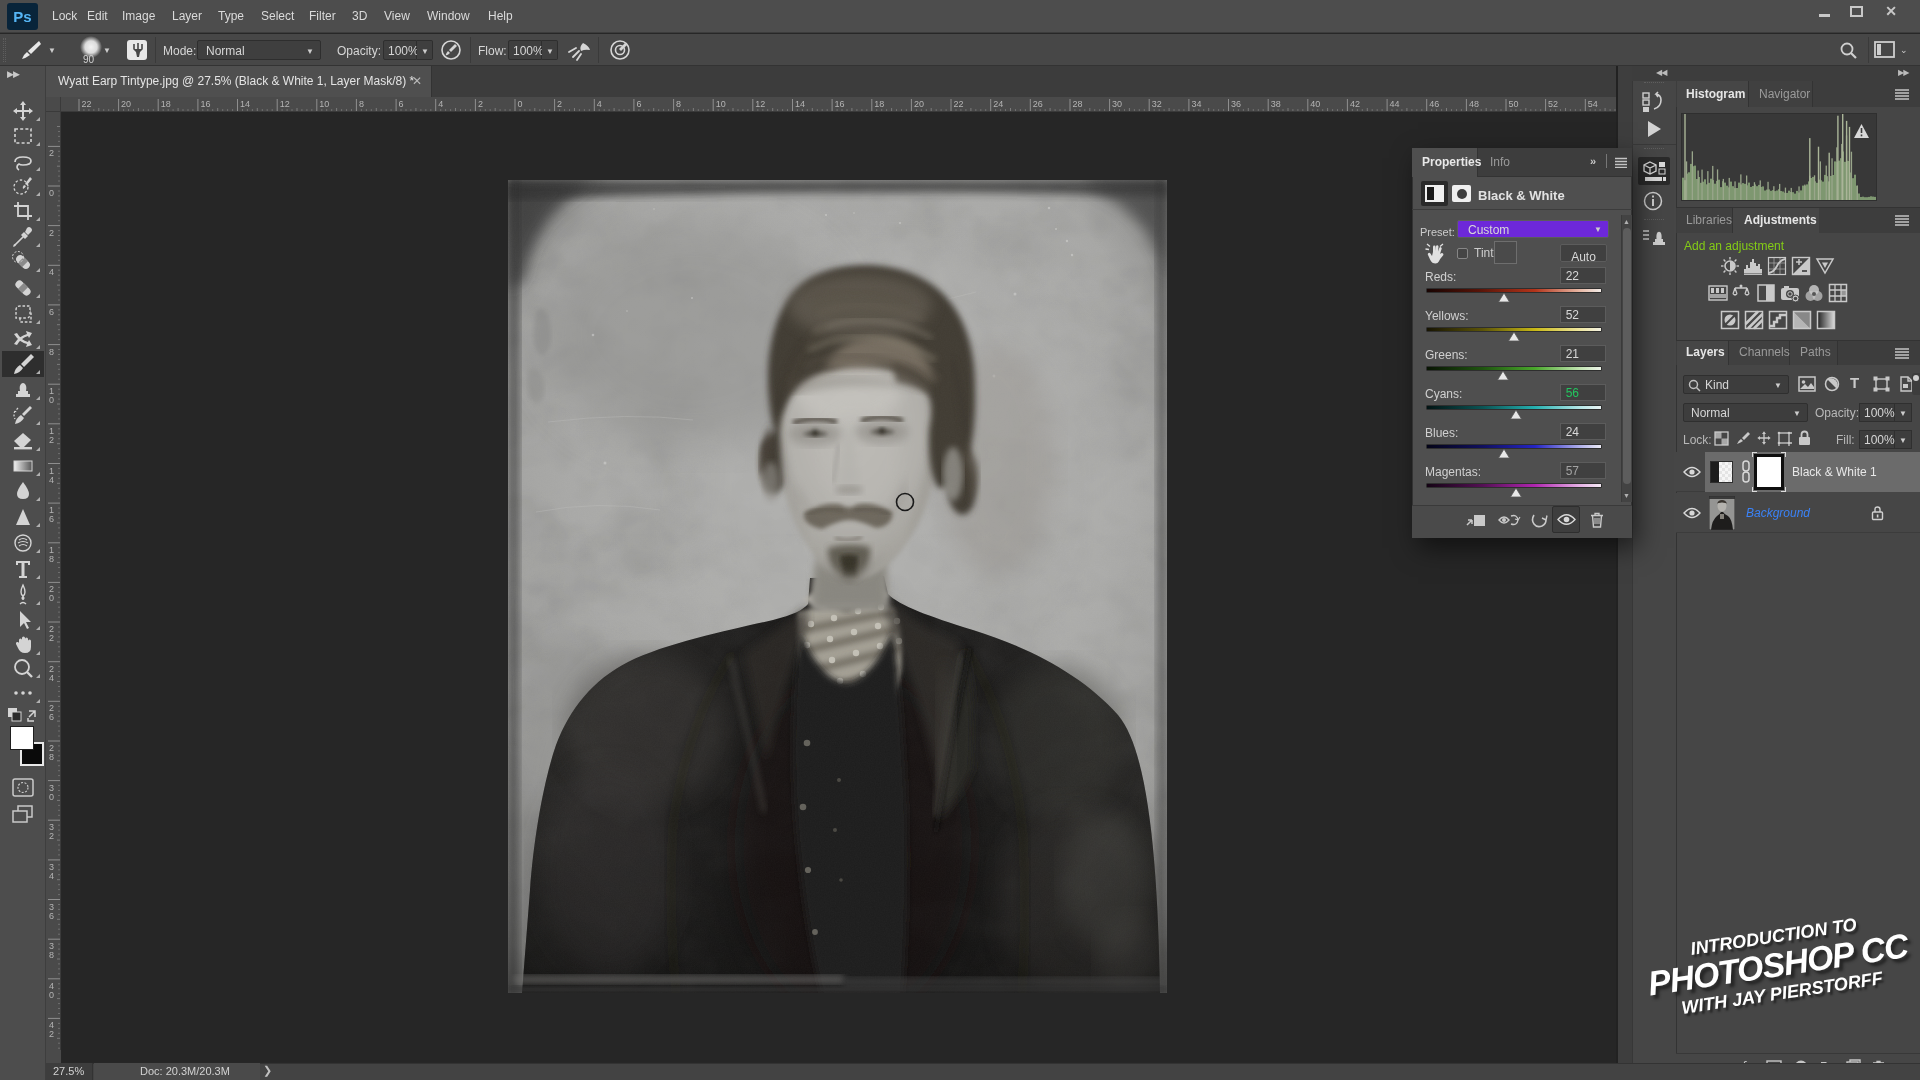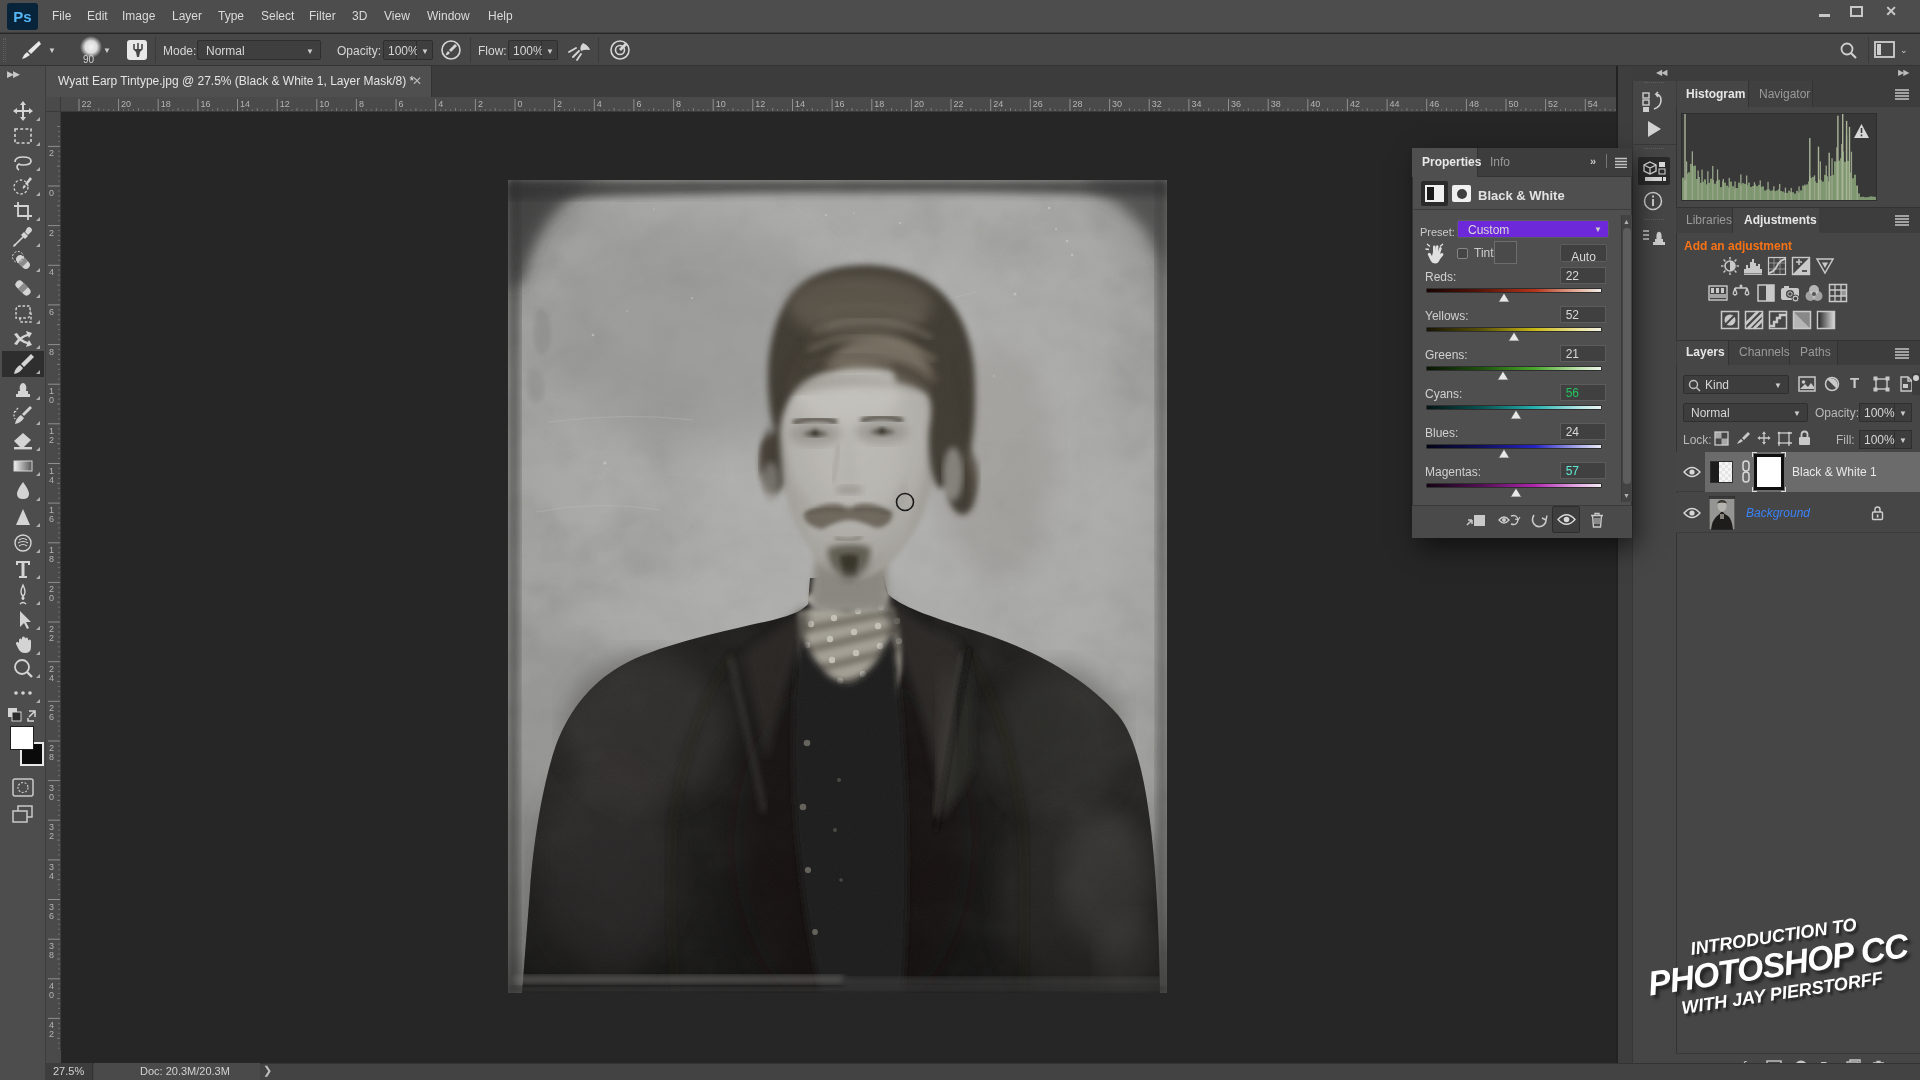--- a/index.html
+++ b/index.html
@@ -2,21 +2,21 @@
 <html><head><meta charset="utf-8"><style>
 *{margin:0;padding:0;box-sizing:border-box}
 body{width:1920px;height:1080px;background:#272727;font-family:"Liberation Sans",sans-serif;overflow:hidden;position:relative;-webkit-font-smoothing:antialiased}
 .abs{position:absolute}
 .txt{color:#d6d6d6;font-size:12px}
 svg{display:block}
 </style></head><body>
 
 <div class="abs" style="left:0;top:0;width:1920px;height:33px;background:#4d4d4d;border-bottom:1px solid #3c3c3c">
 <div class="abs" style="left:7px;top:3px;width:31px;height:27px;background:#08243a;border-radius:3px;color:#55b5f5;font-size:15px;font-weight:bold;text-align:center;line-height:27px">Ps</div>
-<div class="abs txt" style="left:52px;top:9px;color:#dadada">File</div>
+<div class="abs txt" style="left:52px;top:9px;color:#dadada">Lock</div>
 <div class="abs txt" style="left:87px;top:9px;color:#dadada">Edit</div>
 <div class="abs txt" style="left:122px;top:9px;color:#dadada">Image</div>
 <div class="abs txt" style="left:172px;top:9px;color:#dadada">Layer</div>
 <div class="abs txt" style="left:218px;top:9px;color:#dadada">Type</div>
 <div class="abs txt" style="left:261px;top:9px;color:#dadada">Select</div>
 <div class="abs txt" style="left:309px;top:9px;color:#dadada">Filter</div>
 <div class="abs txt" style="left:352px;top:9px;color:#dadada">3D</div>
 <div class="abs txt" style="left:384px;top:9px;color:#dadada">View</div>
 <div class="abs txt" style="left:427px;top:9px;color:#dadada">Window</div>
 <div class="abs txt" style="left:488px;top:9px;color:#dadada">Help</div>
@@ -1282,21 +1282,21 @@
 <div class="abs" style="left:1676px;top:207px;width:244px;height:26px;background:#3d3d3d;border-top:1px solid #333"></div>
 <div class="abs" style="left:1677px;top:208px;width:56px;height:25px;background:#404040;border-right:1px solid #333">
     <span style="position:absolute;left:9px;top:5px;font-size:12px;color:#9a9a9a">Libraries</span>
   </div>
 <div class="abs" style="left:1733px;top:208px;width:86px;height:25px;background:#464646">
     <span style="position:absolute;left:11px;top:5px;font-size:12px;font-weight:bold;color:#e6e6e6">Adjustments</span>
   </div>
 <svg class="abs" style="left:1894px;top:214px" width="16" height="12">
     <path d="M1 2 H15 M1 5 H15 M1 8 H15 M1 11 H15" stroke="#c4c4c4" stroke-width="1.4"></path>
   </svg>
-<div class="abs" style="left:1684px;top:239px;font-size:12px;font-weight:bold;color:#f97316">Add an adjustment</div>
+<div class="abs" style="left:1684px;top:239px;font-size:12px;font-weight:normal;color:#84cc16">Add an adjustment</div>
 <svg class="abs" style="left:1720px;top:256px" width="20" height="20" viewBox="0 0 20 20">
     <circle cx="10" cy="10" r="5" fill="none" stroke="#c9c9c9" stroke-width="1.6"></circle>
     <path d="M10 10 a5 5 0 0 1 0 -0.1 Z M10 5 A5 5 0 0 1 10 15 Z" fill="#c9c9c9"></path>
     <g stroke="#c9c9c9" stroke-width="1.4">
       <line x1="10" y1="1" x2="10" y2="3.5"></line>
       <line x1="10" y1="16.5" x2="10" y2="19"></line>
       <line x1="1" y1="10" x2="3.5" y2="10"></line>
       <line x1="16.5" y1="10" x2="19" y2="10"></line>
       <line x1="3.6" y1="3.6" x2="5.4" y2="5.4"></line>
       <line x1="14.6" y1="14.6" x2="16.4" y2="16.4"></line>
@@ -1628,21 +1628,21 @@
 <div class="abs" style="left:1425px;top:426px;font-size:12px;color:#d0d0d0">Blues:</div>
 <div class="abs" style="left:1560px;top:423px;width:46px;height:17px;background:#404040;border:1px solid #5c5c5c">
     <span style="position:absolute;right:26px;top:1px;font-size:12px;color:#d8d8d8">24</span>
   </div>
 <div class="abs" style="left:1426px;top:444px;width:176px;height:5px;background:linear-gradient(90deg,#040417,#10105e 32%,#2424c4 62%,#b0b0ea 88%,#ecebf6 100%);border:1px solid #2e2e2e;border-radius:1px"></div>
 <svg class="abs" style="left:1498px;top:449px" width="12" height="10">
     <path d="M6 0 L11.5 9 L0.5 9 Z" fill="#e8e8e8" stroke="#555" stroke-width="0.8"></path>
   </svg>
 <div class="abs" style="left:1425px;top:465px;font-size:12px;color:#d0d0d0">Magentas:</div>
 <div class="abs" style="left:1560px;top:462px;width:46px;height:17px;background:#404040;border:1px solid #5c5c5c">
-    <span style="position:absolute;right:26px;top:1px;font-size:12px;color:#5eead4">57</span>
+    <span style="position:absolute;right:26px;top:1px;font-size:12px;color:#a3a3a3">57</span>
   </div>
 <div class="abs" style="left:1426px;top:483px;width:176px;height:5px;background:linear-gradient(90deg,#140314,#541054 32%,#b026b0 62%,#e6b2e6 88%,#f4eaf4 100%);border:1px solid #2e2e2e;border-radius:1px"></div>
 <svg class="abs" style="left:1510px;top:488px" width="12" height="10">
     <path d="M6 0 L11.5 9 L0.5 9 Z" fill="#e8e8e8" stroke="#555" stroke-width="0.8"></path>
   </svg>
 <div class="abs" style="left:1621px;top:215px;width:11px;height:287px;background:#434343;border-left:1px solid #3a3a3a"></div>
 <div class="abs" style="left:1623px;top:218px;color:#b0b0b0;font-size:7px">▲</div>
 <div class="abs" style="left:1623px;top:492px;color:#b0b0b0;font-size:7px">▼</div>
 <div class="abs" style="left:1622.5px;top:228px;width:8px;height:256px;background:#5d5d5d;border-radius:4px"></div>
 <div class="abs" style="left:1412px;top:505px;width:220px;height:33px;background:#4a4a4a;border-top:1px solid #3a3a3a"></div>

